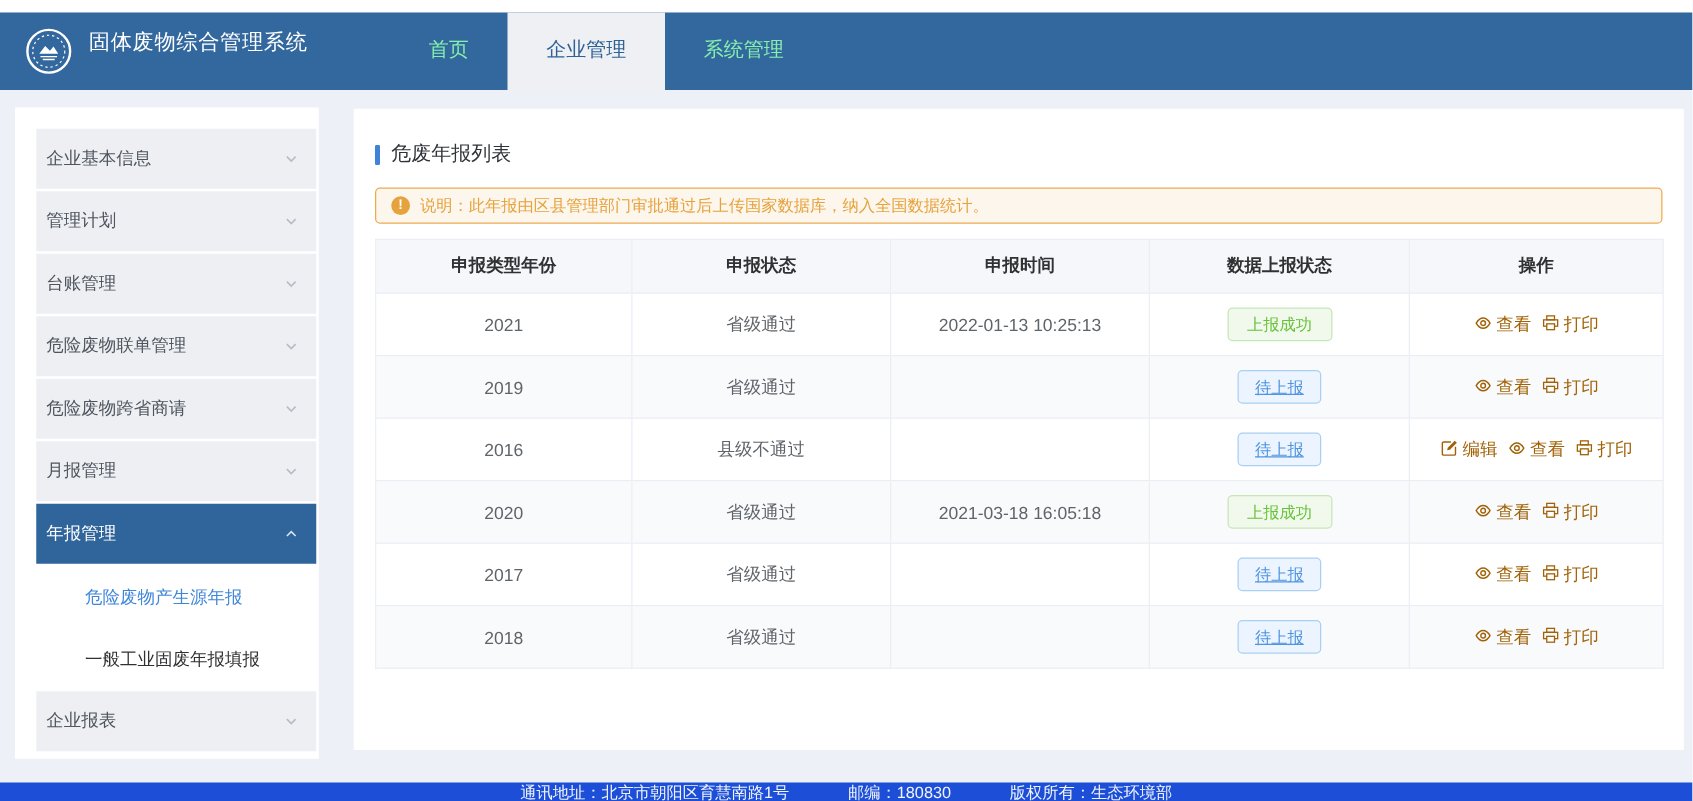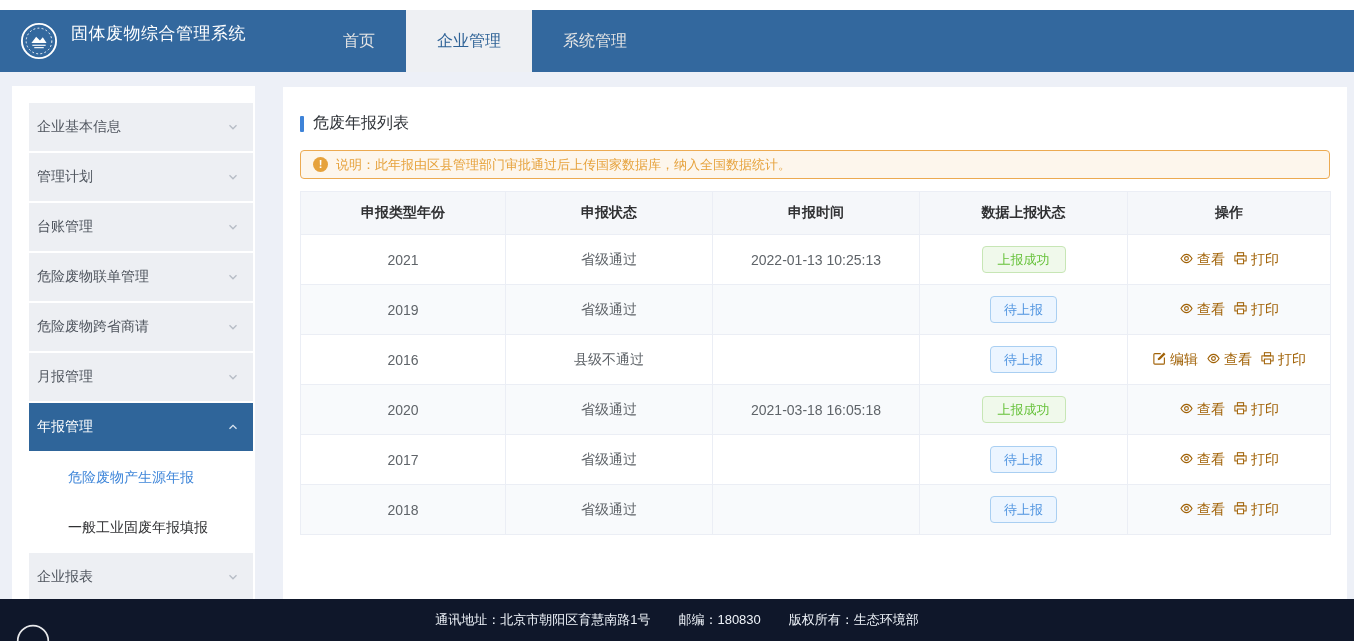--- a/index.html
+++ b/index.html
@@ -8,21 +8,21 @@
     width:1354px; height:641px; position:relative; overflow:hidden;
     background:#edf0f7;
     font-family:"Liberation Sans","DejaVu Sans",sans-serif;
   }
   .top-strip { position:absolute; top:0; left:0; right:0; height:10px; background:#ffffff; }
 
   
   .topbar { position:absolute; top:10px; left:0; right:0; height:62px; background:#33689e; display:flex; align-items:center; }
   .brand { display:flex; align-items:flex-start; gap:13px; margin-left:20px; color:#fff; font-size:17px; letter-spacing:.5px; }
   .nav { display:flex; margin-left:66px; height:62px; }
-  .nav-tab { padding:0 31px; line-height:62px; color:#e5e5e5; font-size:16px; cursor:pointer; }
+  .nav-tab { padding:0 31px; line-height:62px; color:#86efac; font-size:16px; cursor:pointer; }
   .nav-tab.active { background:#eef0f3; color:#2e6296; }
   .company { margin-left:auto; margin-right:18px; color:#fff; font-size:15px; display:flex; align-items:center; gap:9px; cursor:pointer; }
   .caret { font-size:10px; color:#e8eef5; }
 
   
   .sidebar { position:absolute; left:12px; top:86px; width:243px; height:521px; background:#fff; padding-top:17px; }
   .side-list { margin-left:17px; width:224px; }
   .side-item { height:48px; background:#edeff3; margin-bottom:2px; padding:0 14px 0 8px; font-size:14px; color:#4f555e;
                display:flex; justify-content:space-between; align-items:center; cursor:pointer; }
   .side-item .chev { color:#b6bcc5; display:flex; }
@@ -38,27 +38,27 @@
   .notice { margin-top:16px; height:29px; border:1px solid #ecaa51; background:#fdf6ec; border-radius:4px;
             display:flex; align-items:center; padding:0 12px; gap:8px; color:#e6a23c; font-size:13px; }
   .notice-icon { width:15px; height:15px; border-radius:50%; background:#e6a23c; color:#fff; font-size:11px; font-weight:bold;
                  display:flex; align-items:center; justify-content:center; flex:0 0 15px; line-height:1; }
   table { margin-top:12px; width:1030px; border-collapse:collapse; table-layout:fixed; }
   th { height:43px; background:#f5f7fa; border:1px solid #ebeef5; font-size:14px; color:#303133; font-weight:bold; text-align:center; }
   td { height:50px; border:1px solid #ebeef5; text-align:center; font-size:14px; color:#5f6469; }
   tr.even td { background:#f8fafc; }
   .badge { display:inline-block; font-size:13px; border-radius:4px; line-height:1; }
   .badge.success { padding:6px 15px; background:#f0f9eb; border:1px solid #c7e6b5; color:#67c23a; }
-  .badge.pending { padding:6px 13px; background:#ecf5ff; border:1px solid #a9cff2; color:#4f94e0; }
+  .badge.pending { padding:6px 13px; background:#ecf5ff; border:1px solid #a9cff2; color:#4f94e0;text-decoration:underline; }
   .action { color:#a16207; cursor:pointer; margin:0 4px; white-space:nowrap; display:inline-flex; align-items:flex-start; gap:3px; }
   .action svg { display:inline-block; }
 
   
-  .footer { position:absolute; bottom:0; left:0; right:0; height:42px; background:#0f172a; color:#eff4fa; font-size:13px;
-            display:flex; align-items:center; justify-content:center; gap:28px; overflow:hidden; }
+  .footer { position:absolute; bottom:0; left:0; right:0; height:15px; background:#1d4ed8; color:#eff4fa; font-size:13px;
+            display:flex; align-items:center; justify-content:center; gap:47px; overflow:hidden; }
   .footer-logo { position:absolute; left:16px; top:25px; opacity:.9; }
 </style>
 </head>
 <body>
 
 <div class="top-strip"></div>
 
 <header class="topbar">
   <div class="brand">
     <svg width="38" height="38" viewBox="0 0 40 40">

